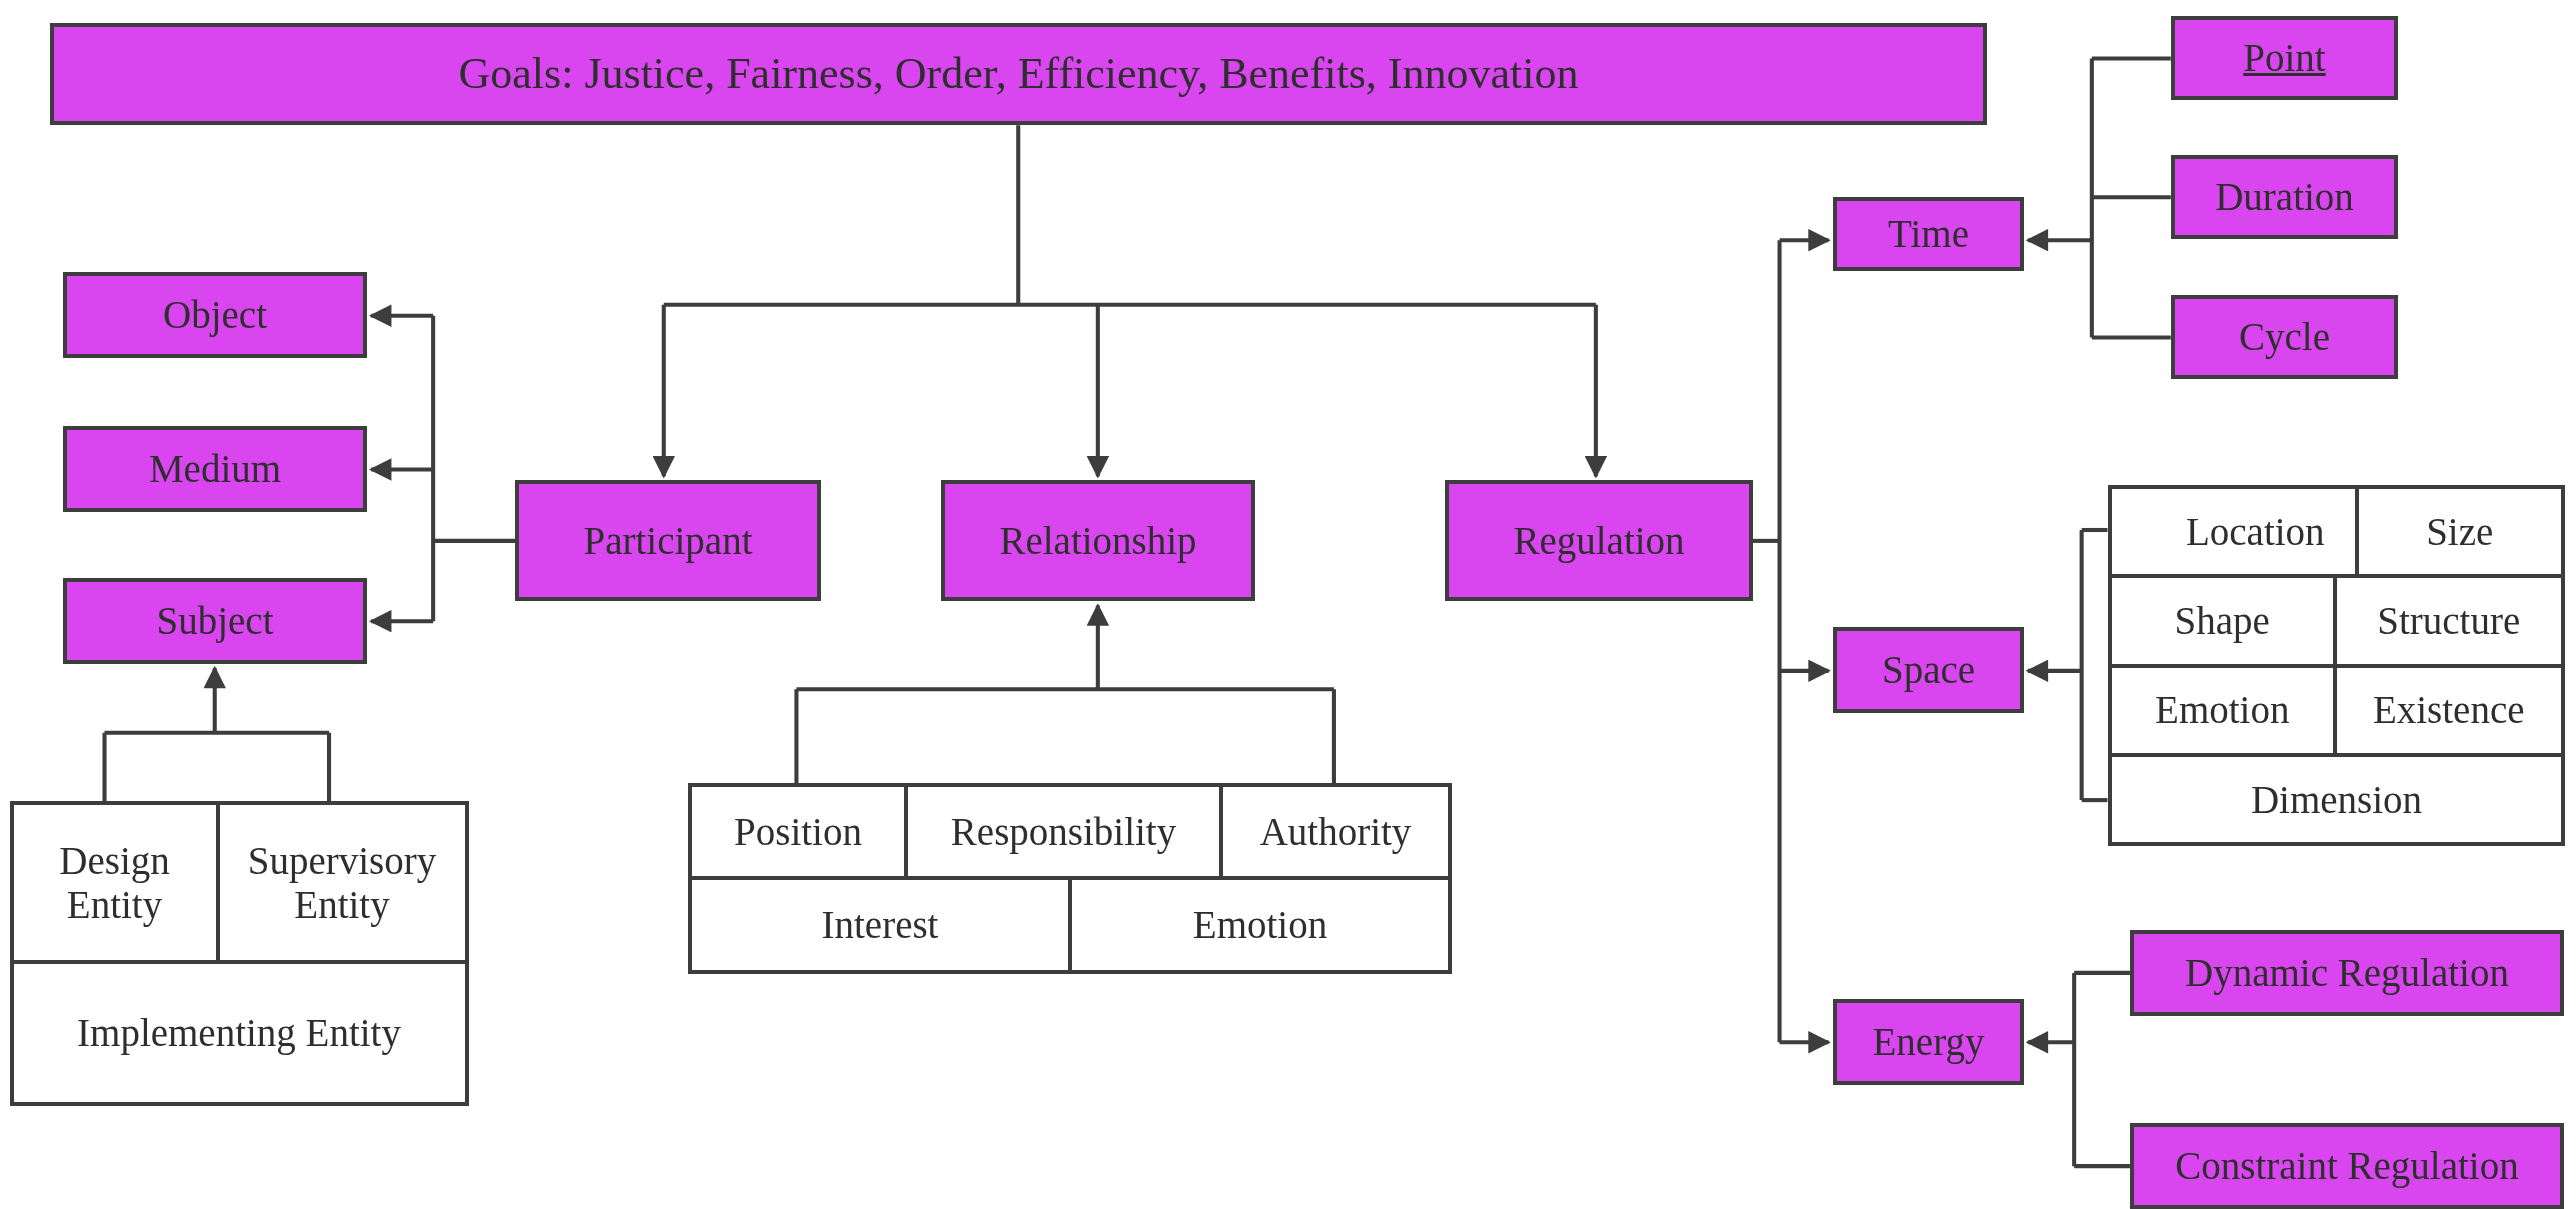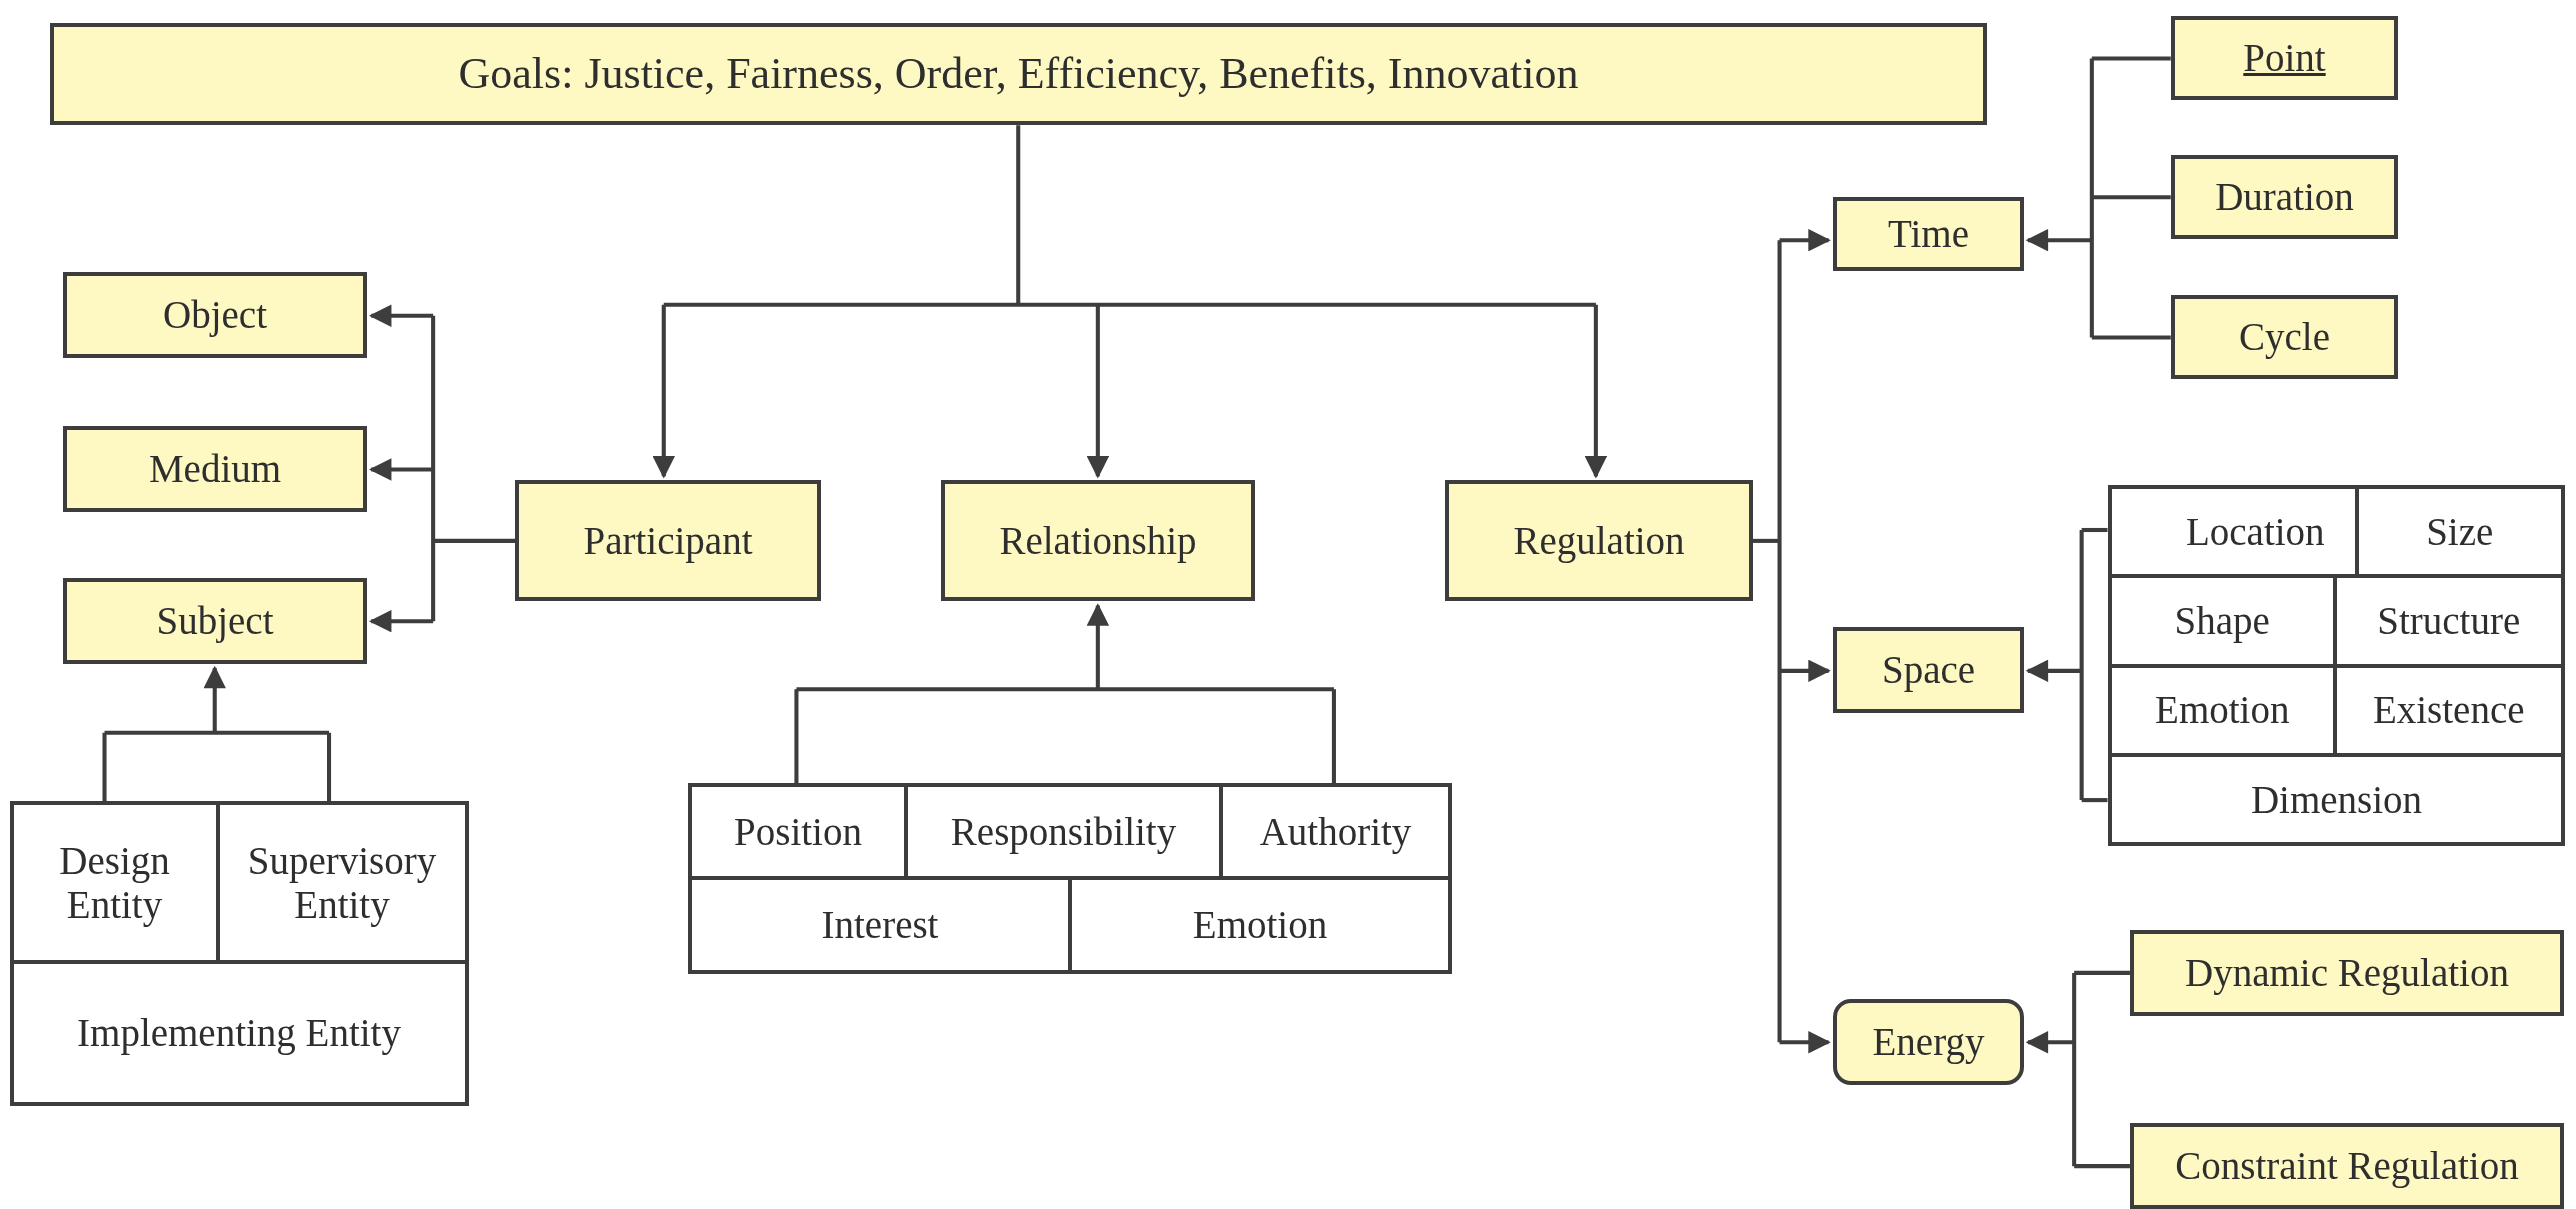--- a/index.html
+++ b/index.html
@@ -14,21 +14,21 @@
     background:var(--bg);
     font-family:"Liberation Serif","DejaVu Serif",serif;
     color:var(--text);
     overflow:hidden;
   }
   .wires{position:absolute;left:0;top:0;width:2576px;height:1209px;}
   .box{
     position:absolute;
     box-sizing:border-box;
     border:4.8px solid var(--line);
-    background:#fef9c3;
+    background:#d946ef;
     display:flex;align-items:center;justify-content:center;
     text-align:center;
     font-size:39px;line-height:1.12;
     padding:0 6.8px;
   }
   .box.goals{font-size:44px;}
   .tbl{
     position:absolute;
     box-sizing:border-box;
     border:4.8px solid var(--line);
@@ -148,21 +148,21 @@
     </div>
     <div class="trow bline" style="flex:1;">
       <div class="tcell rline" style="width:50%;">Emotion</div>
       <div class="tcell" style="flex:1;">Existence</div>
     </div>
     <div class="trow" style="flex:1;">
       <div class="tcell" style="flex:1;">Dimension</div>
     </div>
   </div>
 
-  <div class="box" style="left:1833px;top:999px;width:191px;height:86px;border-radius:18px;">Energy</div>
+  <div class="box" style="left:1833px;top:999px;width:191px;height:86px;">Energy</div>
   <div class="box" style="left:2130px;top:930px;width:434px;height:86px;">Dynamic Regulation</div>
   <div class="box" style="left:2130px;top:1123px;width:434px;height:86px;">Constraint Regulation</div>
 
   <div class="tbl" style="left:9.5px;top:801px;width:459px;height:305px;">
     <div class="trow bline" style="height:159px;">
       <div class="tcell rline" style="width:206px;">Design Entity</div>
       <div class="tcell" style="flex:1;">Supervisory Entity</div>
     </div>
     <div class="trow" style="flex:1;border-radius:6px;">
       <div class="tcell" style="flex:1;">Implementing Entity</div>

